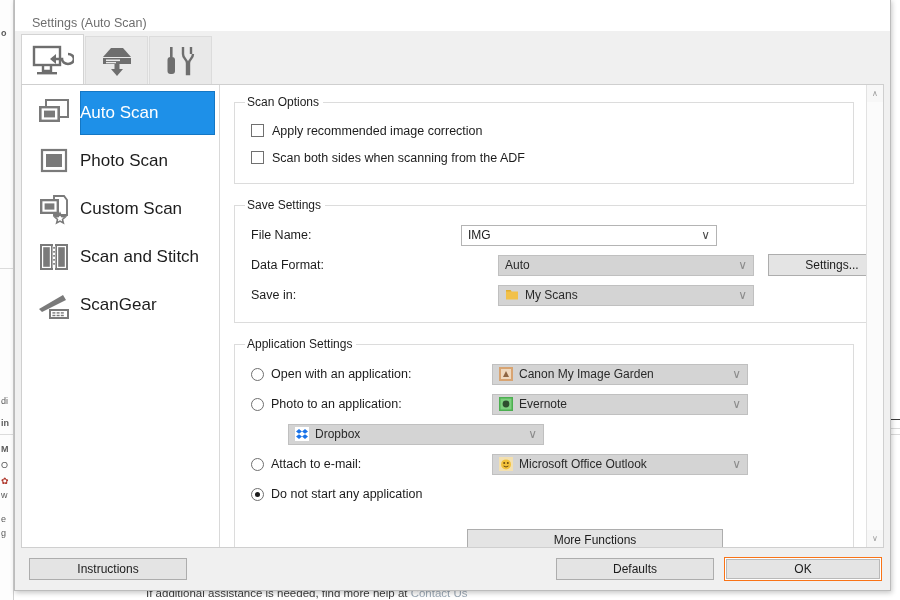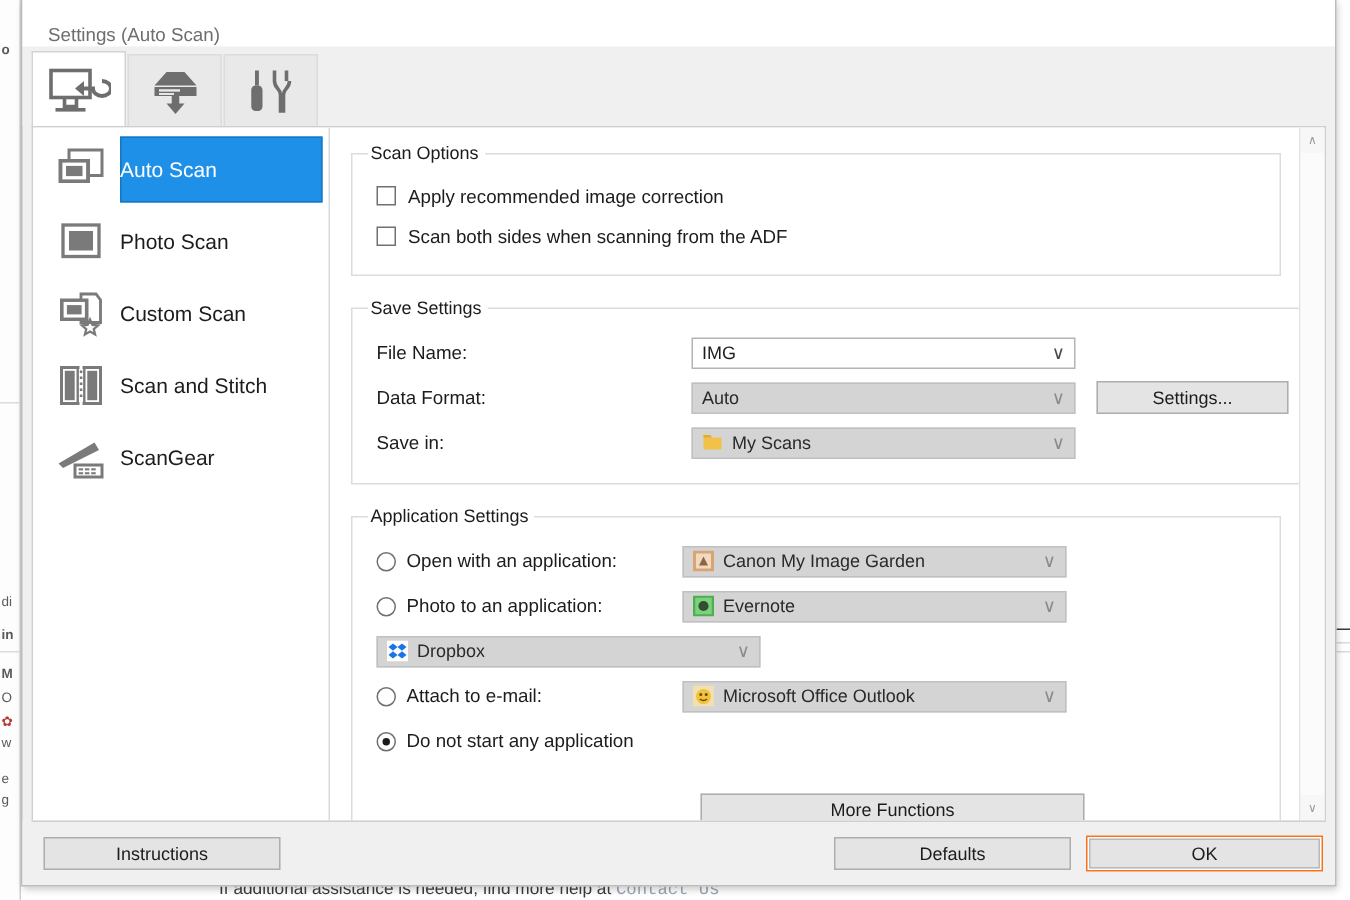--- a/index.html
+++ b/index.html
@@ -35,21 +35,21 @@
   .bg-rule {
     position: absolute; left: 0; width: 14px; height: 1px; background: #dcdcdc;
   }
   .bg-bottom-text {
     position: absolute;
     left: 146px; top: 587px;
     font-size: 11.5px;
     color: #3c3c3c;
     white-space: nowrap;
   }
-  .bg-bottom-text .link { color: #9aa7b4; font-family: Liberation Mono, monospace; }
+  .bg-bottom-text .link { color: #9aa7b4; }
   .bg-right-line {
     position: absolute; right: 0; height: 1px; background: #3a3a3a;
   }
   .bg-right-line.soft { background: #dadada; }
 
   
   #dialog {
     position: absolute;
     left: 14px; top: -1px;
     width: 877px; height: 592px;
@@ -116,21 +116,21 @@
     display: flex; align-items: center;
     padding-left: 10px;
     cursor: pointer;
   }
   .side-item .s-ico {
     width: 44px; min-width: 44px;
     display: flex; align-items: center; justify-content: center;
     color: #7a7a7a;
   }
   .side-item .s-lbl {
-    font-size: 14px;
+    font-size: 17px;
     color: #1c1c1c;
     padding-left: 4px;
   }
   .side-item.selected {
     position: relative;
   }
   .side-item .hl {
     position: absolute;
     left: 58px; right: 4px; top: 2px; bottom: 2px;
     background: #1e90e8;
@@ -196,20 +196,21 @@
     display: flex; align-items: center;
     font-size: 12px; color: #1c1c1c;
     padding-left: 6px;
     position: relative;
     cursor: pointer;
   }
   .combo.disabled {
     background: #d4d4d4;
     border-color: #c0c0c0;
     color: #2a2a2a;
+    margin-left: 37px;
   }
   .combo .arrow {
     position: absolute; right: 6px; top: 0; bottom: 0;
     display: flex; align-items: center;
     color: #4a4a4a;
   }
   .combo.disabled .arrow { color: #8b8b8b; }
   .combo .ctext { overflow: hidden; white-space: nowrap; }
   .combo .cicon {
     width: 14px; height: 14px; min-width: 14px;

